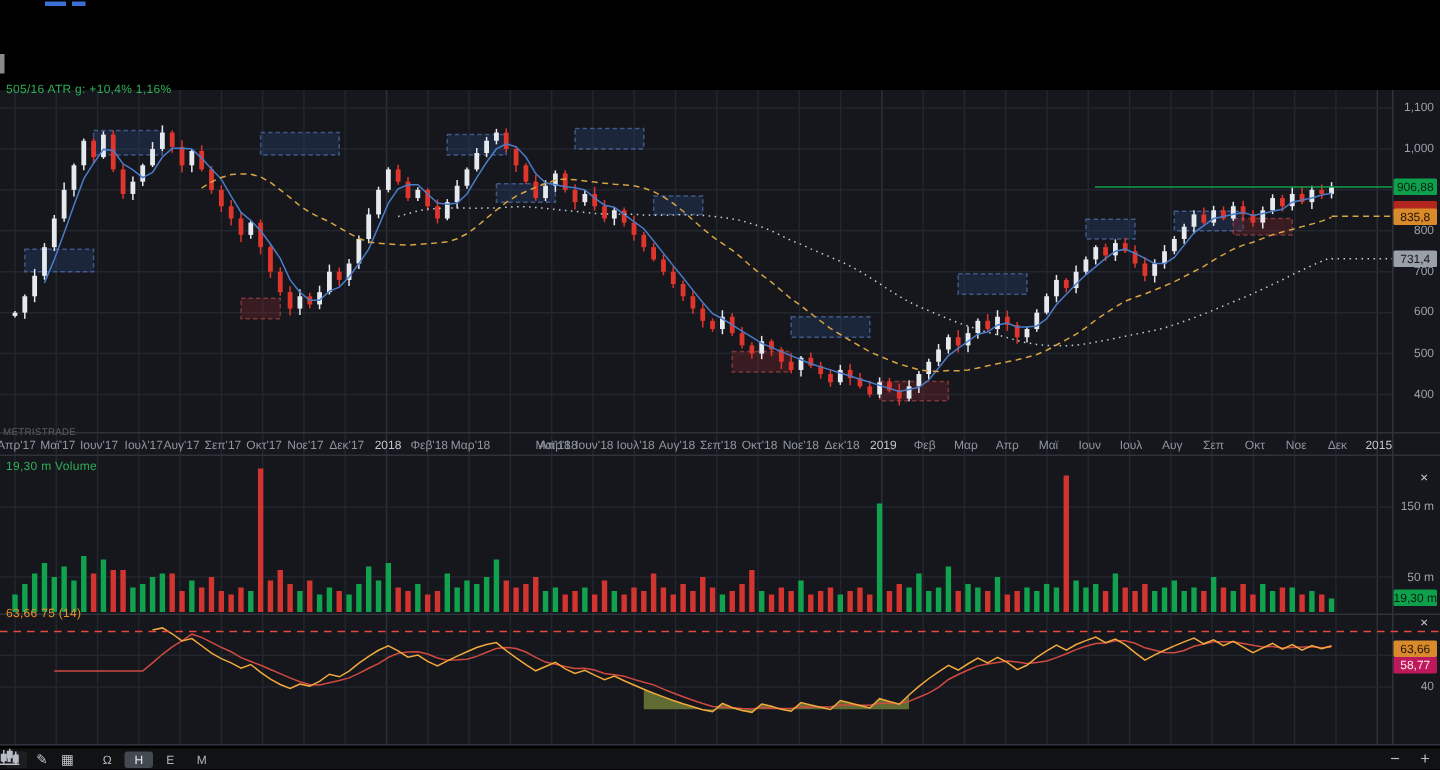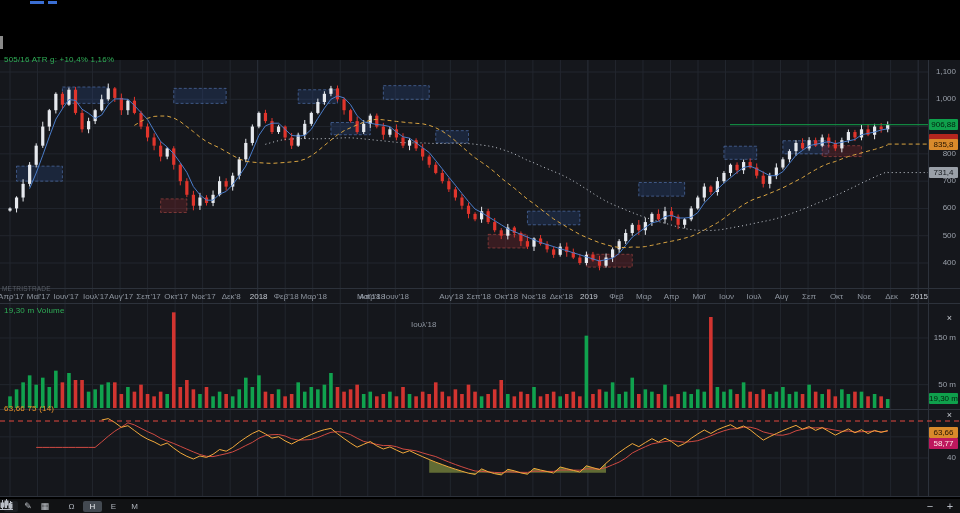--- a/index.html
+++ b/index.html
@@ -555,28 +555,28 @@
       <span class="ptick" style="top: 431.86px;">60</span>
       <span class="ptick" style="top: 453px;">40</span>
       <span class="tlabel" style="left: -4px;">Απρ'17</span>
       <span class="tlabel" style="left: 23.52px;">Μαϊ'17</span>
       <span class="tlabel" style="left: 51.04px;">Ιουν'17</span>
       <span class="tlabel" style="left: 78.56px; text-align: right;">Ιουλ'17</span>
       <span class="tlabel" style="left: 106.08px;">Αυγ'17</span>
       <span class="tlabel" style="left: 133.6px;">Σεπ'17</span>
       <span class="tlabel" style="left: 161.12px;">Οκτ'17</span>
       <span class="tlabel" style="left: 188.64px;">Νοε'17</span>
-      <span class="tlabel" style="left: 216.16px;">Δεκ'8</span>
+      <span class="tlabel" style="left: 216.16px;">Δεκ'17</span>
       <span class="tlabel year" style="left: 243.68px;">2018</span>
       <span class="tlabel" style="left: 271.2px;">Φεβ'18</span>
       <span class="tlabel" style="left: 298.72px;">Μαρ'18</span>
       <span class="tlabel" style="left: 326.24px; padding-left: 31px;">Απρ'18</span>
       <span class="tlabel" style="left: 353.76px;">Μαϊ'18</span>
       <span class="tlabel" style="left: 381.28px;">Ιουν'18</span>
-      <span class="tlabel" style="left: 408.8px; margin-top: 28px;">Ιουλ'18</span>
+      <span class="tlabel" style="left: 408.8px;">Ιουλ'18</span>
       <span class="tlabel" style="left: 436.32px;">Αυγ'18</span>
       <span class="tlabel" style="left: 463.84px;">Σεπ'18</span>
       <span class="tlabel" style="left: 491.36px;">Οκτ'18</span>
       <span class="tlabel" style="left: 518.88px;">Νοε'18</span>
       <span class="tlabel" style="left: 546.4px;">Δεκ'18</span>
       <span class="tlabel year" style="left: 573.92px;">2019</span>
       <span class="tlabel" style="left: 601.44px;">Φεβ</span>
       <span class="tlabel" style="left: 628.96px;">Μαρ</span>
       <span class="tlabel" style="left: 656.48px;">Απρ</span>
       <span class="tlabel" style="left: 684px;">Μαϊ</span>

